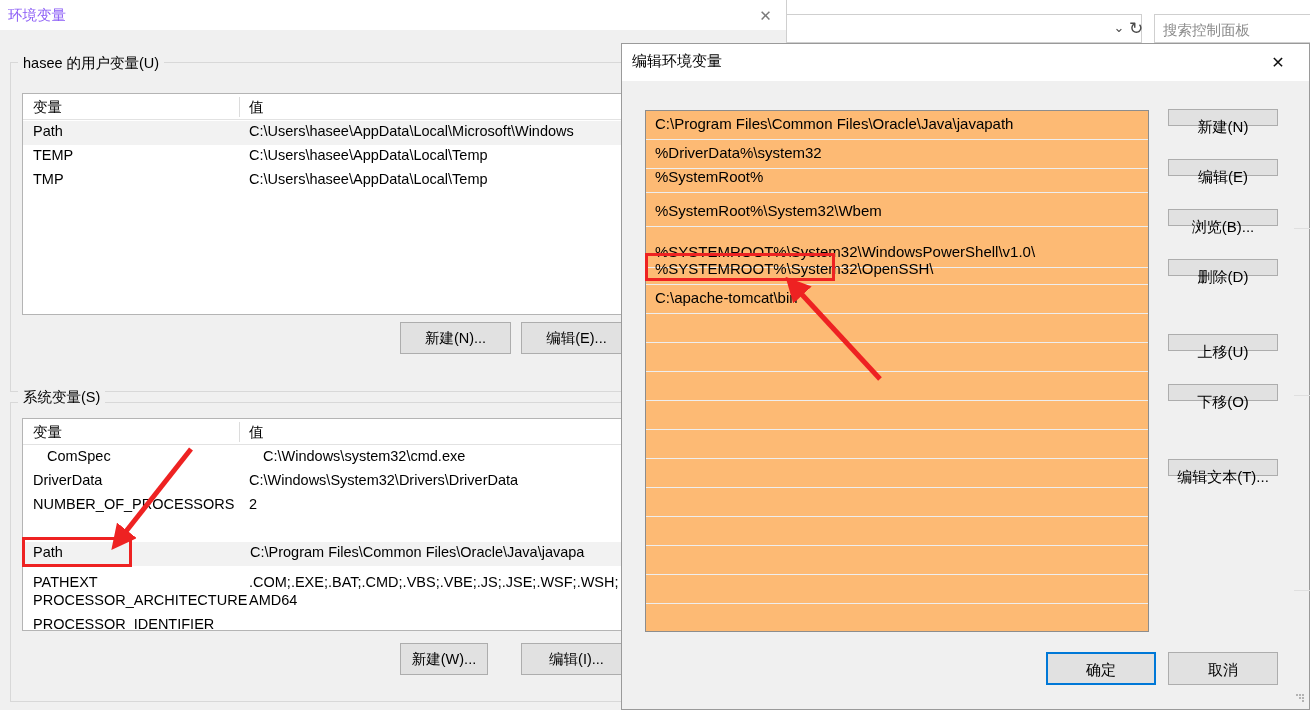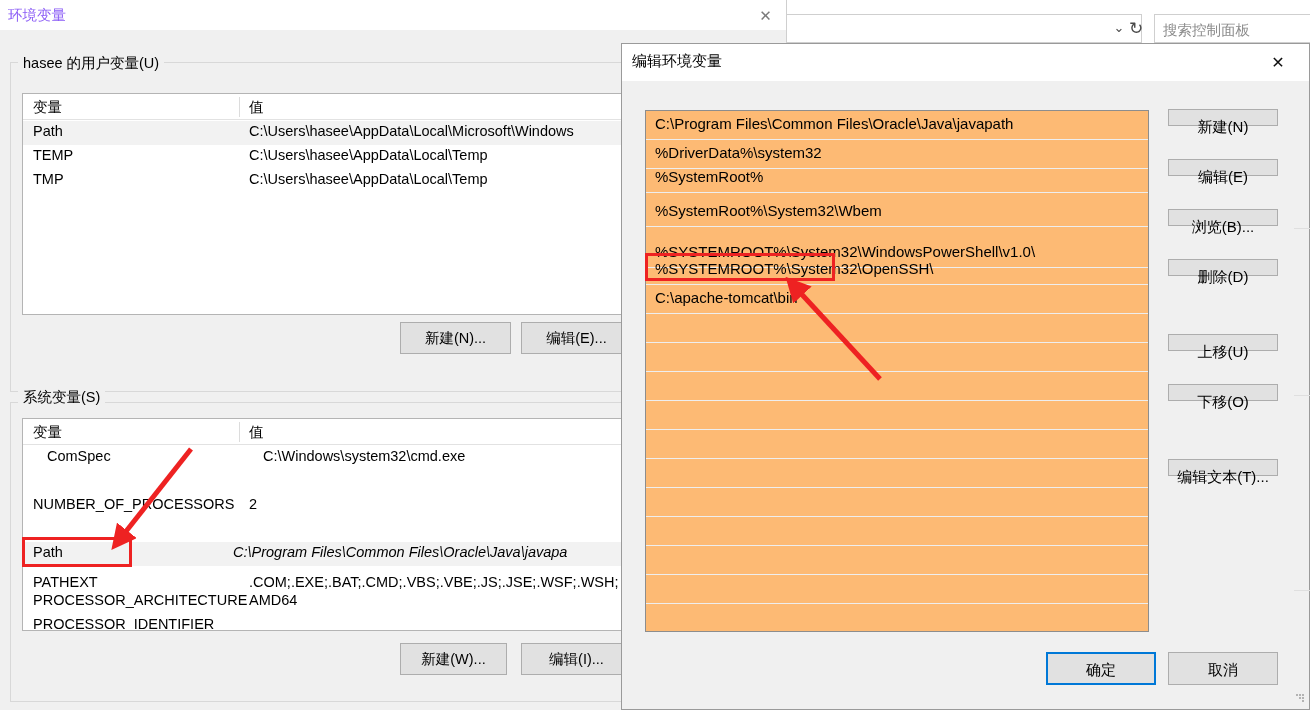--- a/index.html
+++ b/index.html
@@ -143,42 +143,46 @@
     <div class="listbox" id="system-listbox" style="left:22px;top:388px;width:600px;height:213px;">
         <div class="lb-head">
           <div class="col" style="left: 10px;">变量</div>
           <div class="col" style="left: 226px;">值</div>
           <div class="divider" style="left: 216px;"></div>
         </div>
         <div class="lb-row" style="top: 27px; margin-left: 14px;">
           <div class="c1">ComSpec</div>
           <div class="c2" style="left: 226px;">C:\Windows\system32\cmd.exe</div>
         </div>
+        <div class="lb-row" style="top: 51px;">
+          <div class="c1">DriverData</div>
+          <div class="c2" style="left: 226px;">C:\Windows\System32\Drivers\DriverData</div>
+        </div>
         <div class="lb-row" style="top: 75px;">
           <div class="c1">NUMBER_OF_PROCESSORS</div>
           <div class="c2" style="left: 226px;">2</div>
         </div>
         <div class="lb-row sel" style="top: 123px;">
           <div class="c1">Path</div>
-          <div class="c2" style="left: 210px; font-style: italic;">C:\Program Files\Common Files\Oracle\Java\javapa</div>
+          <div class="c2" style="left: 227px;">C:\Program Files\Common Files\Oracle\Java\javapa</div>
         </div>
         <div class="lb-row" style="top: 137px; margin-top: 16px;">
           <div class="c1">PATHEXT</div>
           <div class="c2" style="left: 226px;">.COM;.EXE;.BAT;.CMD;.VBS;.VBE;.JS;.JSE;.WSF;.WSH;</div>
         </div>
         <div class="lb-row" style="top: 171px;">
           <div class="c1">PROCESSOR_ARCHITECTURE</div>
           <div class="c2" style="left: 226px;">AMD64</div>
         </div>
         <div class="lb-row" style="top: 195px;">
           <div class="c1">PROCESSOR_IDENTIFIER</div>
         </div>
       </div>
 
-    <button class="winbtn" style="left:400px;top:613px;width:107px;height:32px;text-align:center;">新建(W)...</button>
+    <button class="winbtn" style="left:400px;top:613px;width:88px;height:32px;text-align:center;">新建(W)...</button>
     <button class="winbtn" style="left:521px;top:613px;width:111px;height:32px;">编辑(I)...</button>
   </div>
 </div>
 
 <div id="edit-win">
   <div id="edit-titlebar">
     <div id="edit-title">编辑环境变量</div>
     <div id="edit-close">✕</div>
   </div>
   <div id="path-listbox">

